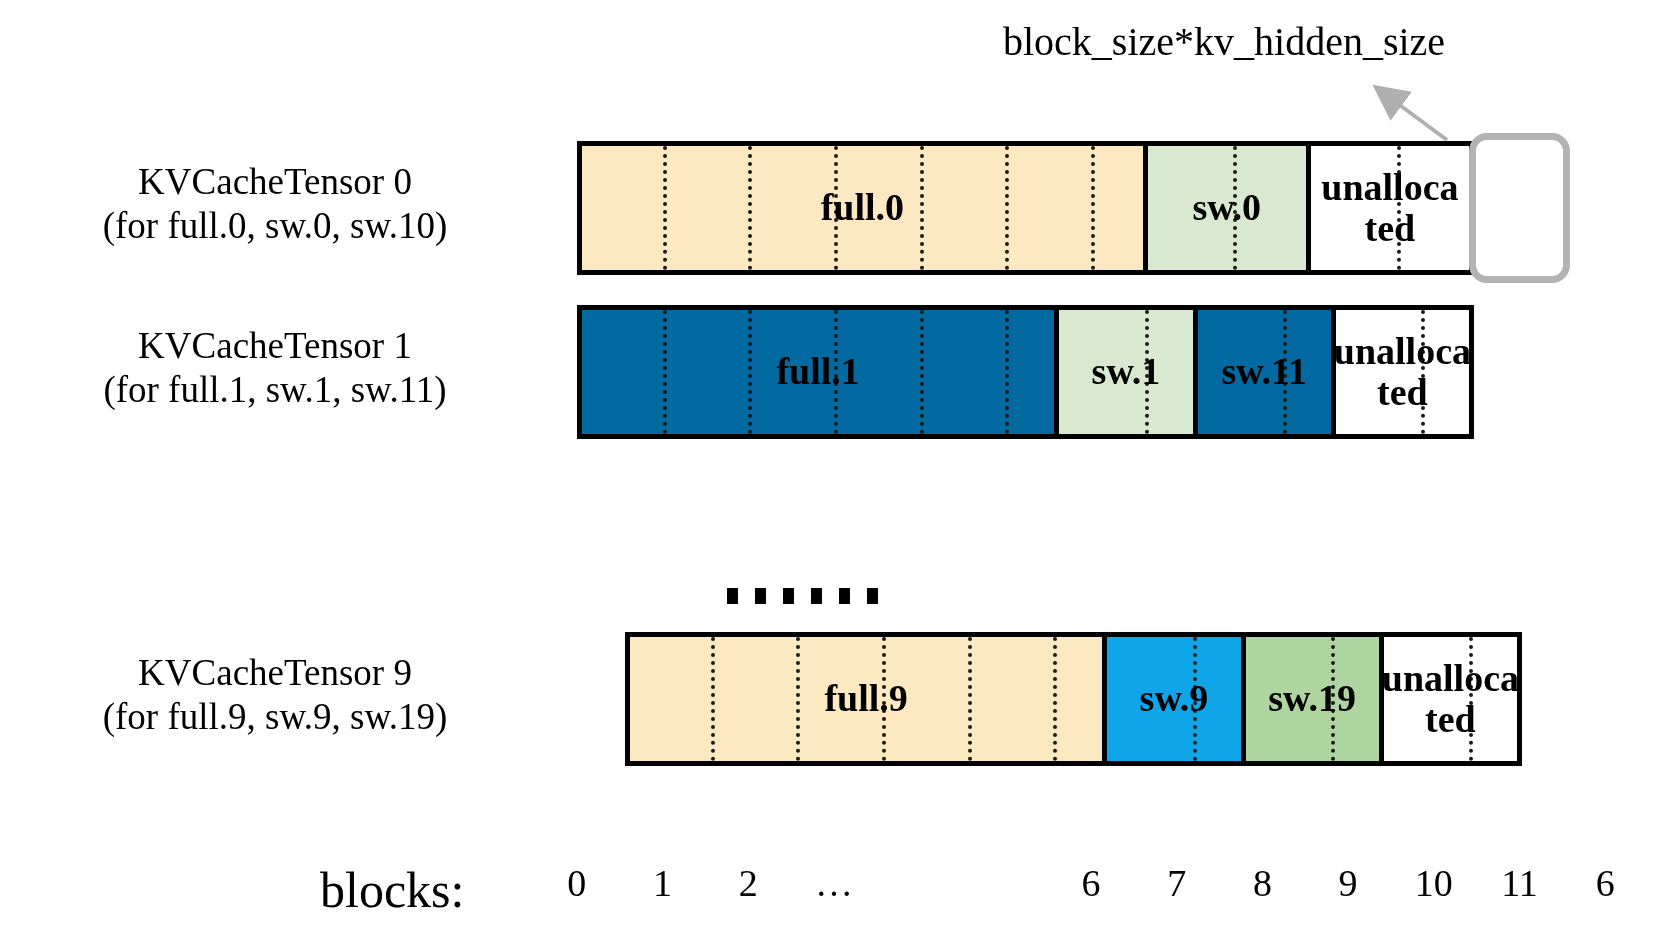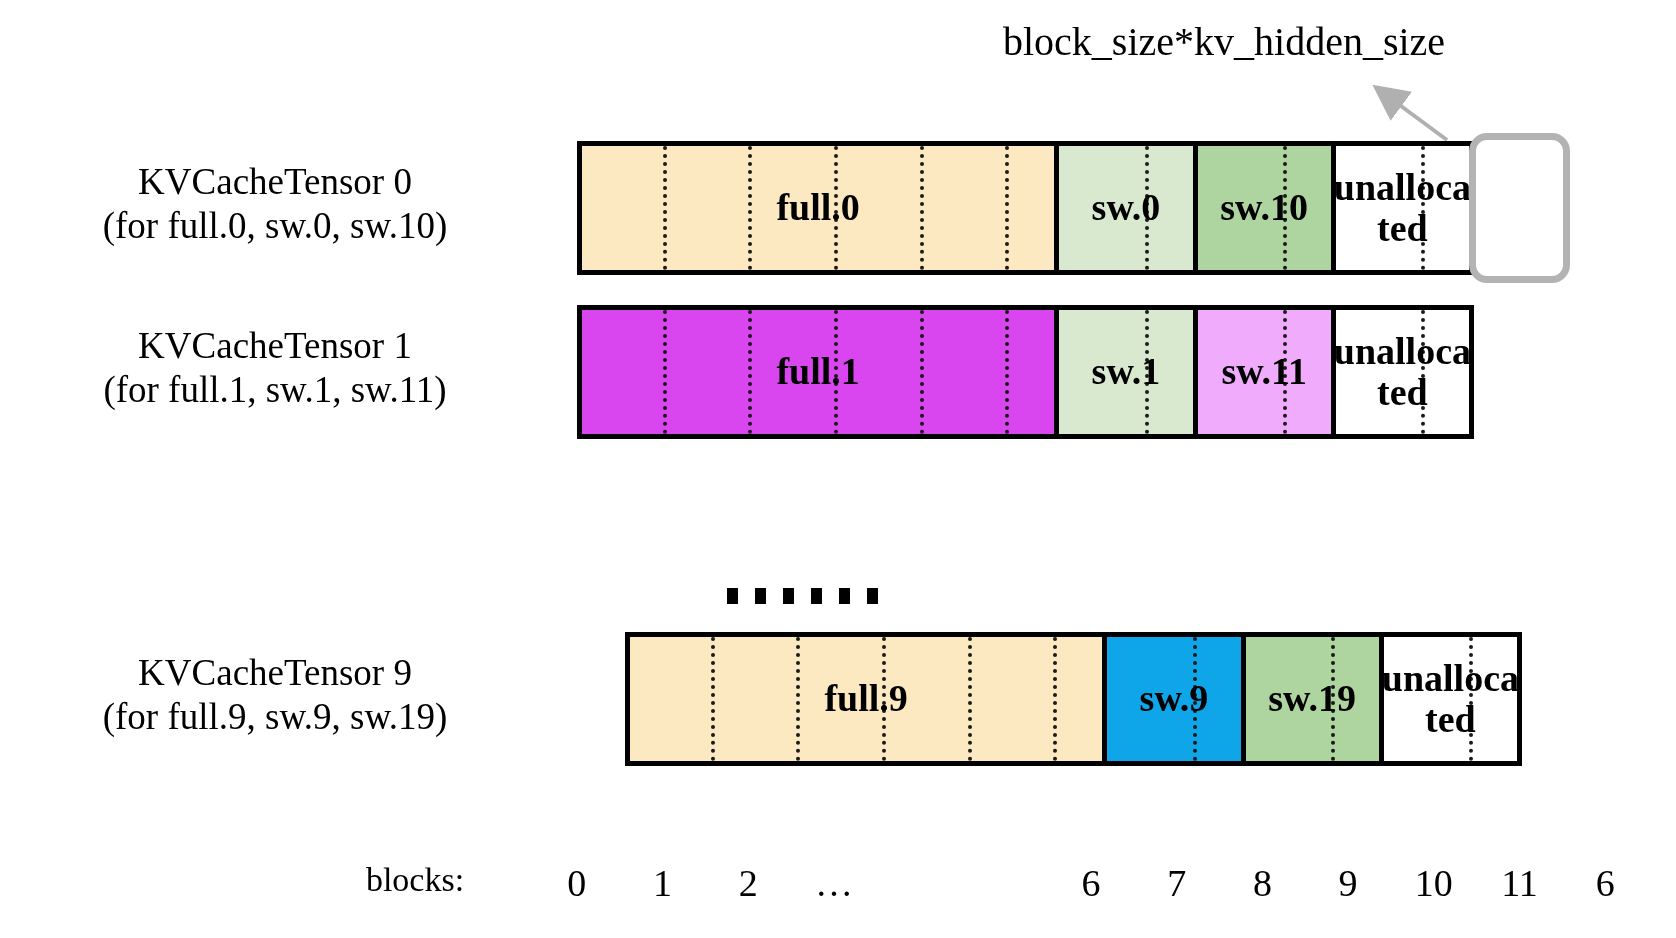--- a/index.html
+++ b/index.html
@@ -97,23 +97,23 @@
     background:#000;
   }
 
   
   .axis{
     position:absolute;
     height:56px;
   }
   .axis-title{
     position:absolute;
-    font-size:34px;
-    color:#000;
-    text-align:center;
+    font-size:50px;
+    color:#000;
+    text-align:left;
     white-space:nowrap;
   }
   .tick{
     position:absolute;
     width:86px;
     text-align:center;
     font-size:38px;
     color:#000;
   }
 </style>
@@ -142,46 +142,42 @@
           <span class="divider" style="left: 252.077px;"></span>
           <span class="divider" style="left: 337.769px;"></span>
           <span class="divider" style="left: 423.462px;"></span>
           <span class="divider" style="left: 509.154px;"></span>
           <span class="seg-label">full.0</span>
         </div>
         <div class="seg" style="width: 176.385px; background: rgb(217, 233, 208);">
           <span class="divider" style="left: 85.6923px;"></span>
           <span class="seg-label">sw.0</span>
         </div>
-        <div class="seg" style="width: 176.385px; background: rgb(174, 212, 160);">
-          <span class="divider" style="left: 85.6923px;"></span>
-          <span class="seg-label">sw.10</span>
-        </div>
         <div class="seg" style="width: 176.385px; background: rgb(255, 255, 255);">
           <span class="divider" style="left: 85.6923px;"></span>
           <span class="seg-label two-line">unalloca
 ted</span>
         </div>
       </div>
       <div class="row-label" style="left: 40px; top: 324px;"><span class="l1">KVCacheTensor 1</span><span class="l2">(for full.1, sw.1, sw.11)</span></div>
       <div class="bar" style="top: 305px; height: 134px;">
-        <div class="seg" style="width: 599.846px; background: #d946ef;">
+        <div class="seg" style="width: 599.846px; background: #0369a1;">
           <span class="divider" style="left: 80.6923px;"></span>
           <span class="divider" style="left: 166.385px;"></span>
           <span class="divider" style="left: 252.077px;"></span>
           <span class="divider" style="left: 337.769px;"></span>
           <span class="divider" style="left: 423.462px;"></span>
           <span class="divider" style="left: 509.154px;"></span>
           <span class="seg-label">full.1</span>
         </div>
         <div class="seg" style="width: 176.385px; background: rgb(217, 233, 208);">
           <span class="divider" style="left: 85.6923px;"></span>
           <span class="seg-label">sw.1</span>
         </div>
-        <div class="seg" style="width: 176.385px; background: #f0abfc;">
+        <div class="seg" style="width: 176.385px; background: #0369a1;">
           <span class="divider" style="left: 85.6923px;"></span>
           <span class="seg-label">sw.11</span>
         </div>
         <div class="seg" style="width: 176.385px; background: rgb(255, 255, 255);">
           <span class="divider" style="left: 85.6923px;"></span>
           <span class="seg-label two-line">unalloca
 ted</span>
         </div>
       </div>
       <div class="row-label" style="left: 40px; top: 651px;"><span class="l1">KVCacheTensor 9</span><span class="l2">(for full.9, sw.9, sw.19)</span></div>

